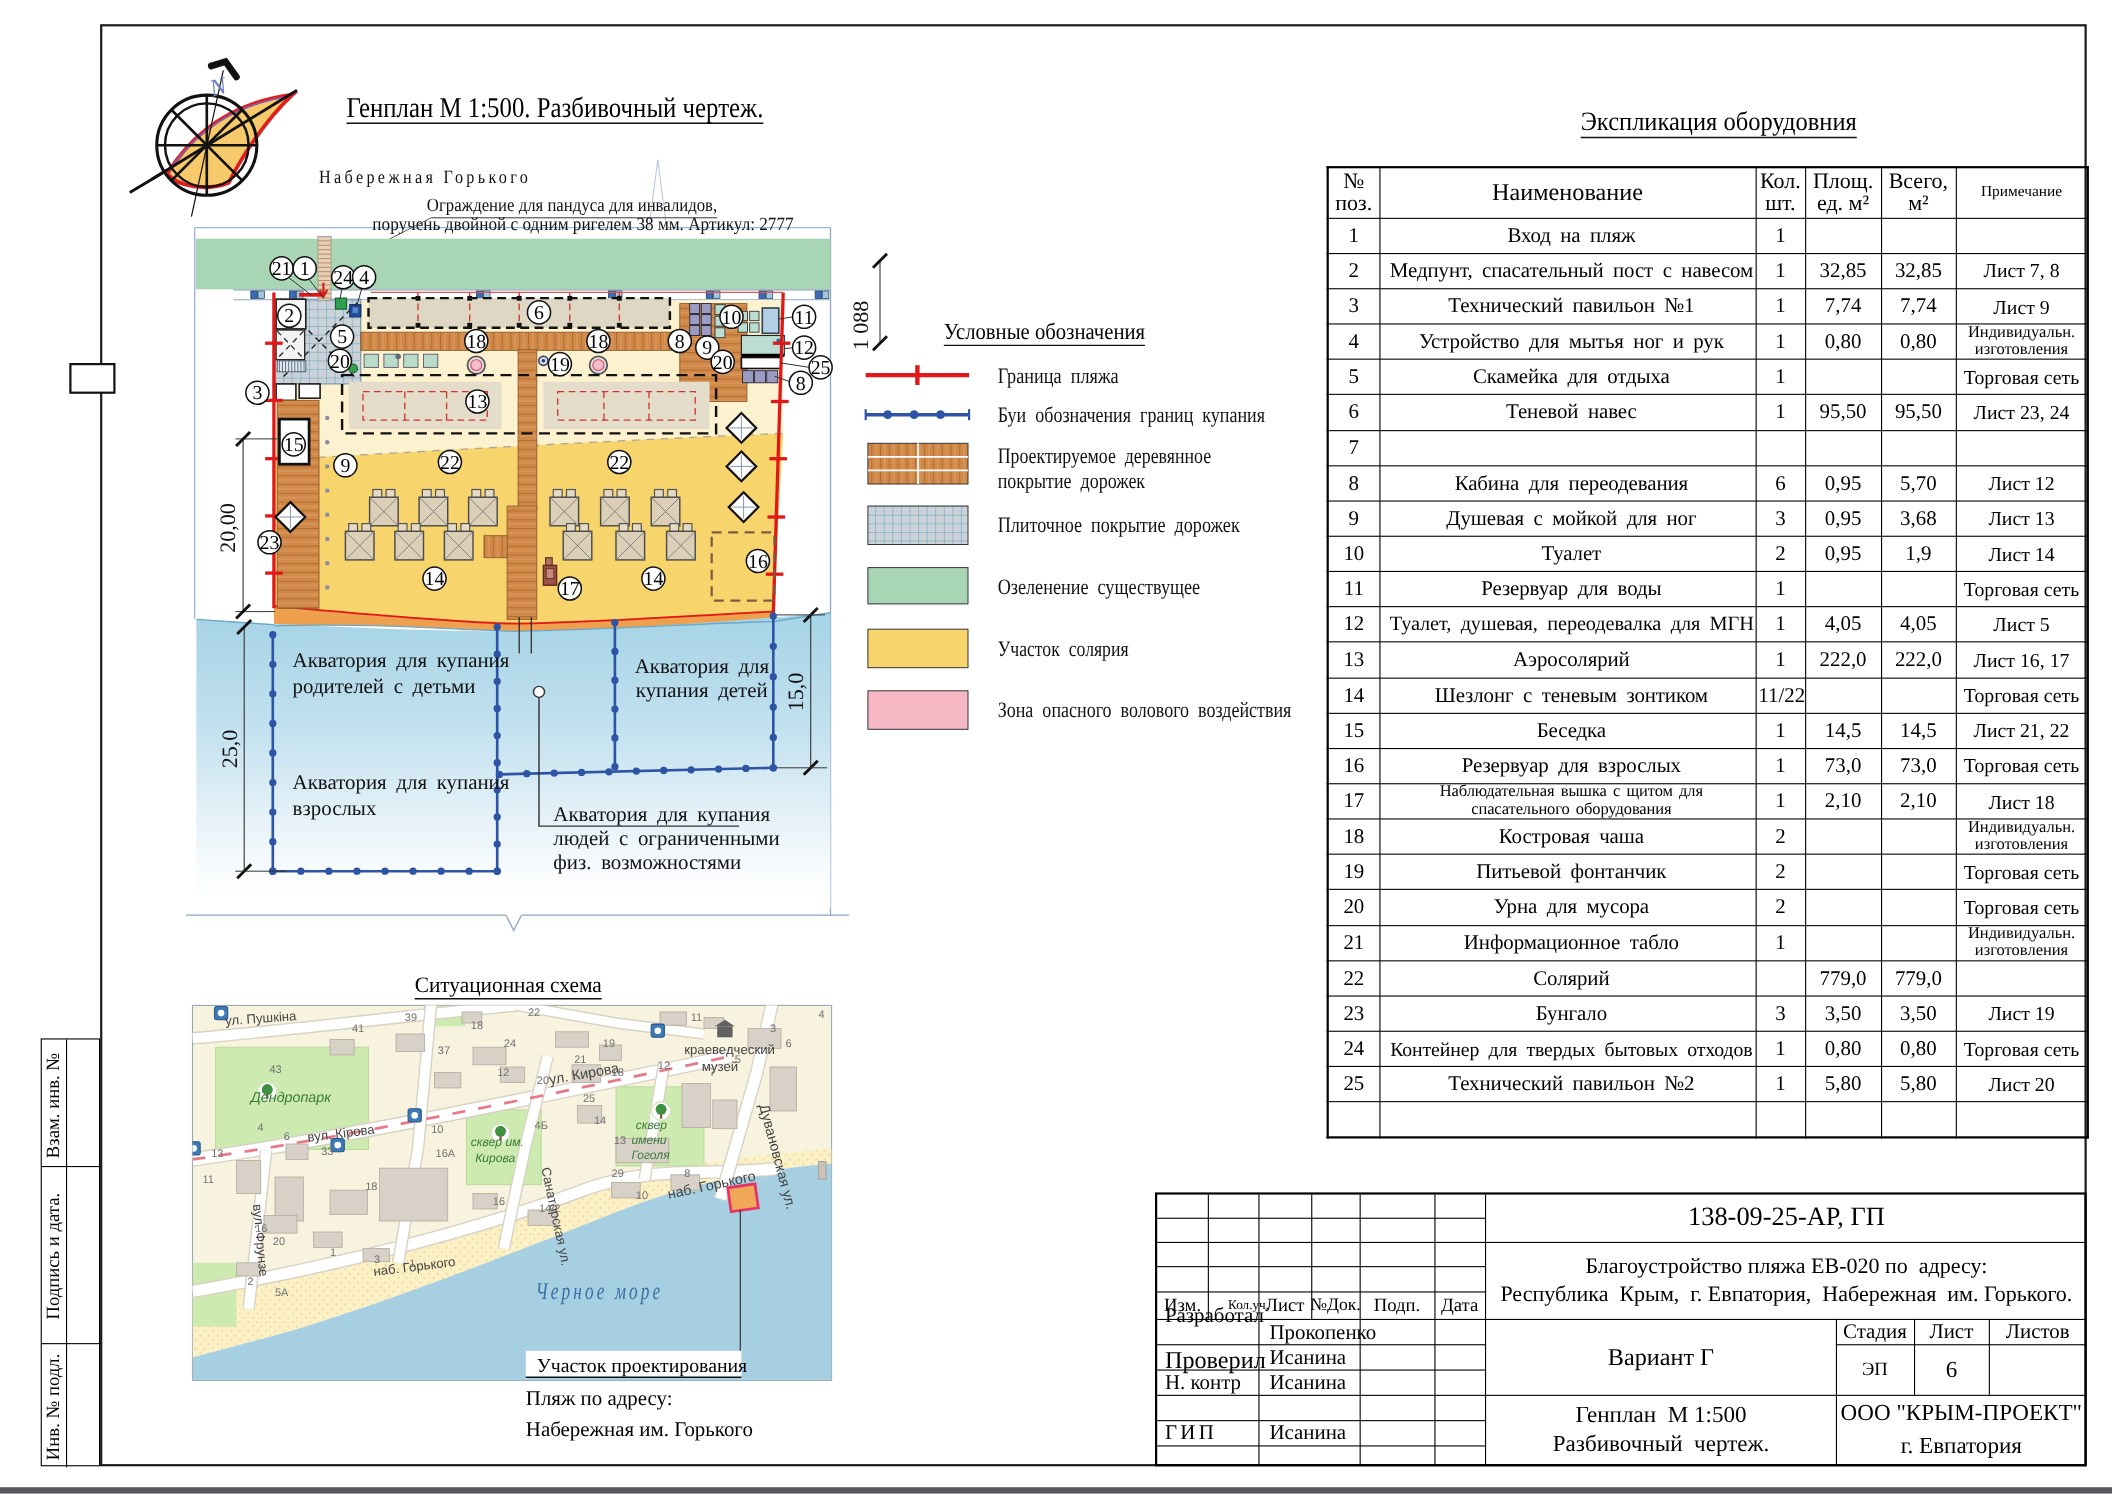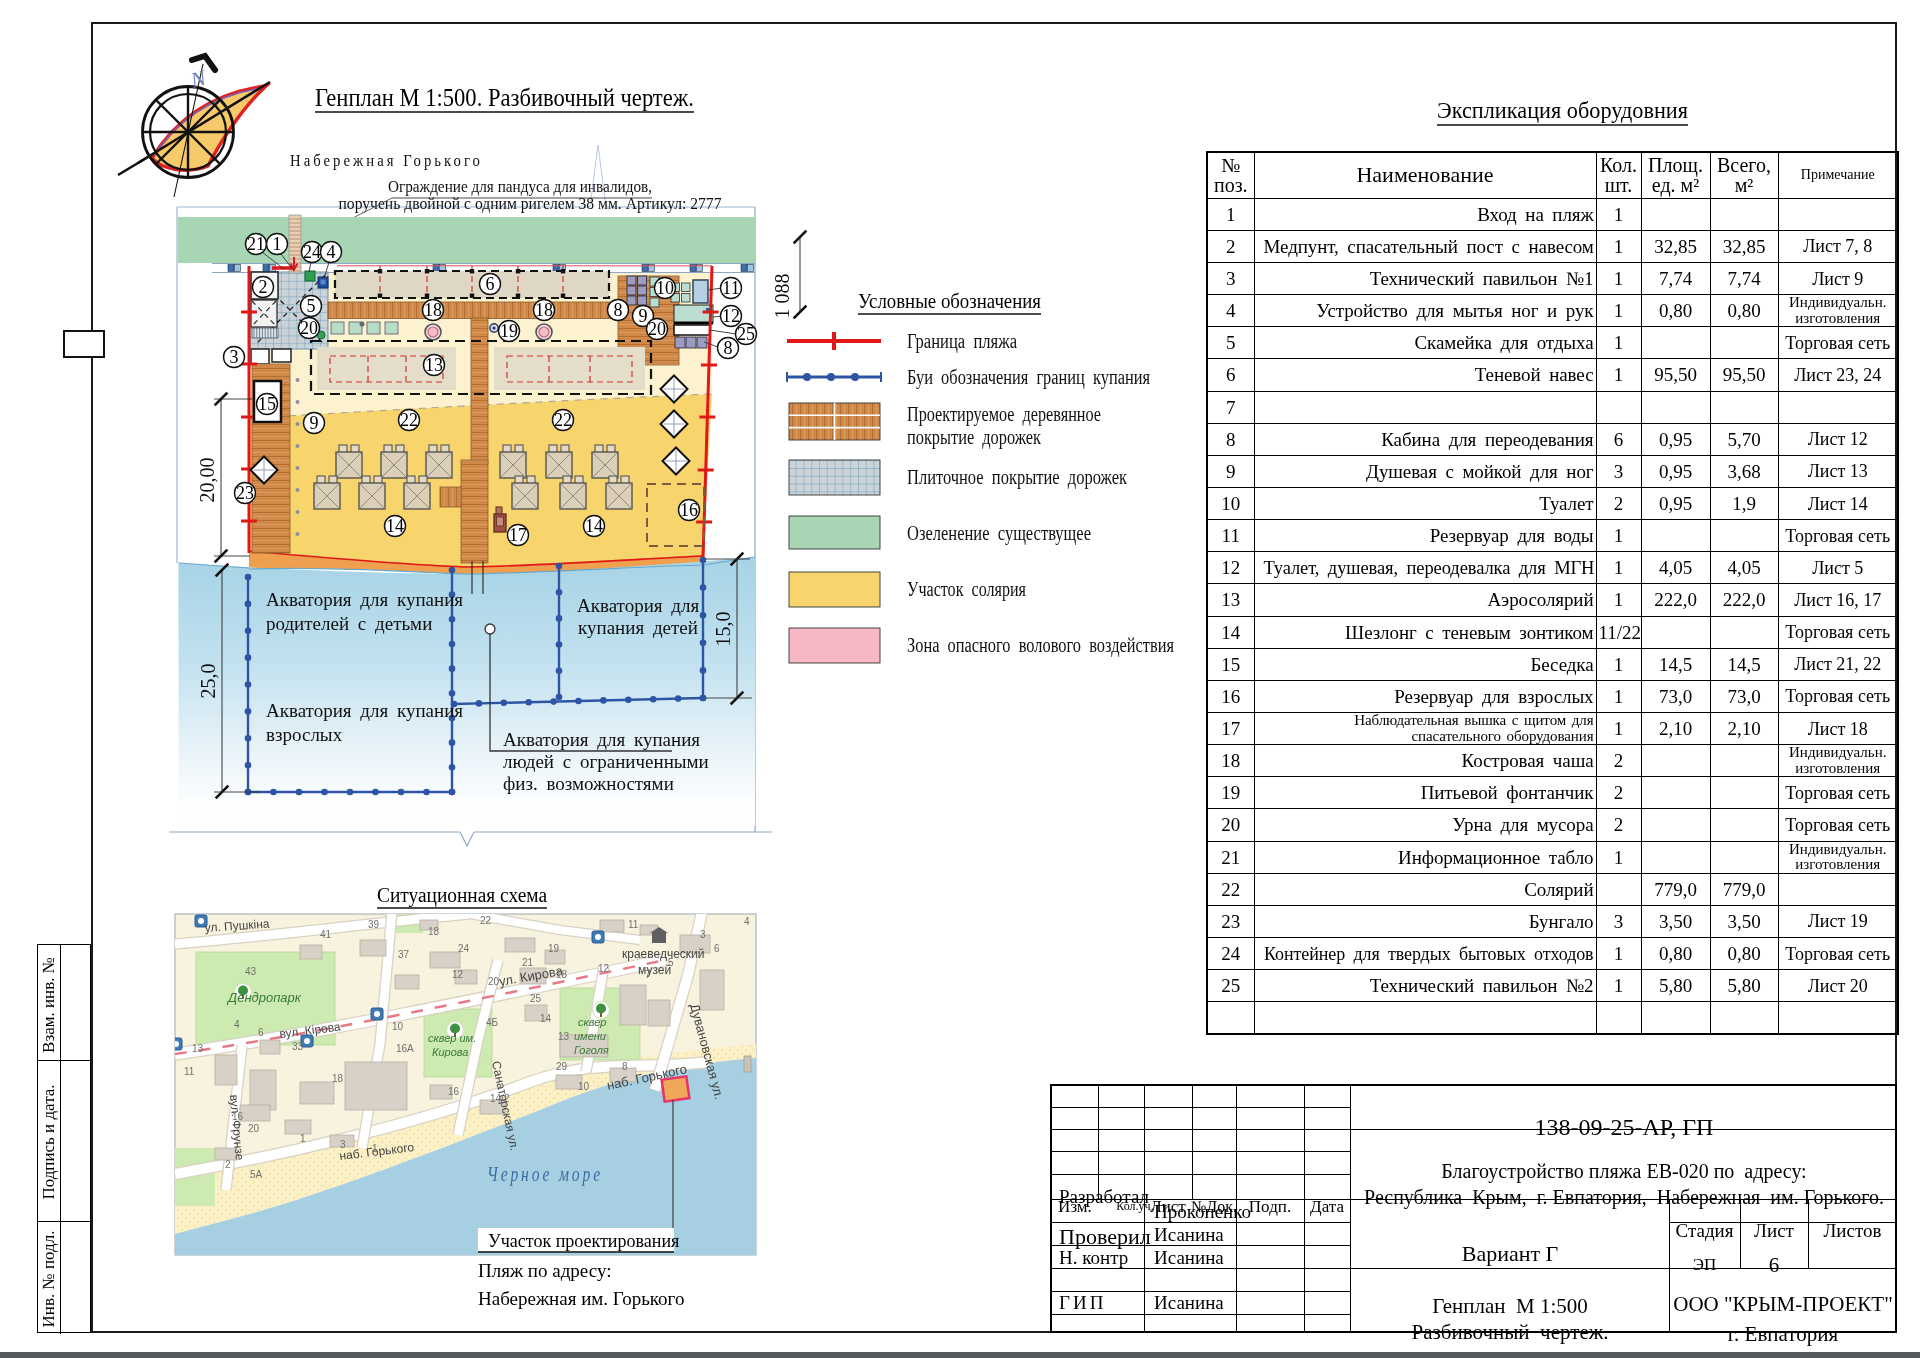--- a/index.html
+++ b/index.html
@@ -7,29 +7,29 @@
        font-family:"Liberation Serif",serif;color:#000;overflow:hidden;}
   .abs{position:absolute;}
   #frame{left:91px;top:22px;width:1806px;height:1311px;border:2px solid #1a1a1a;box-sizing:border-box;}
   #botbar{left:0;top:1352px;width:1920px;height:6px;background:#55585d;}
   
   #eq{left:1206px;top:151px;width:691px;height:884px;}
   #eq table{border-collapse:collapse;table-layout:fixed;width:691px;height:884px;}
   #eq td{border:1px solid #000;padding:0 2px;font-size:19px;overflow:hidden;vertical-align:middle;white-space:nowrap;line-height:1.0;}
   #eq tr.hd td{text-align:center;font-size:20px;}
   #eq td.c{text-align:center;}
-  #eq td.n{text-align:right;padding-left:9px;word-spacing:4px;letter-spacing:-0.1px;}
+  #eq td.n{text-align:center;padding-left:9px;word-spacing:4px;letter-spacing:-0.1px;}
   #eq td:last-child{font-size:18px;}
   #eq td.sm{font-size:15px;line-height:1.02;text-align:center;}
   #eq table{border:2px solid #000;}
   
   #tb{left:1050px;top:1084px;width:847px;height:249px;border:2px solid #000;box-sizing:border-box;}
   #tb .v,#tb .h{position:absolute;background:#000;}
   #tb .t{position:absolute;font-size:18px;white-space:nowrap;}
-  #tb .ctr{display:flex;align-items:center;justify-content:center;text-align:center;position:absolute;white-space:nowrap;margin-top:20px;}
+  #tb .ctr{display:flex;align-items:center;justify-content:center;text-align:center;position:absolute;white-space:nowrap;}
   
   #lb{left:37px;top:944px;width:54px;height:389px;border:1.5px solid #000;box-sizing:border-box;}
   #lb div{position:absolute;}
   .rot{transform:rotate(-90deg);transform-origin:center;white-space:nowrap;font-size:17px;}
 </style>
 </head>
 <body>
 <div class="abs" id="frame"></div>
 <div class="abs" id="botbar"></div>
 

